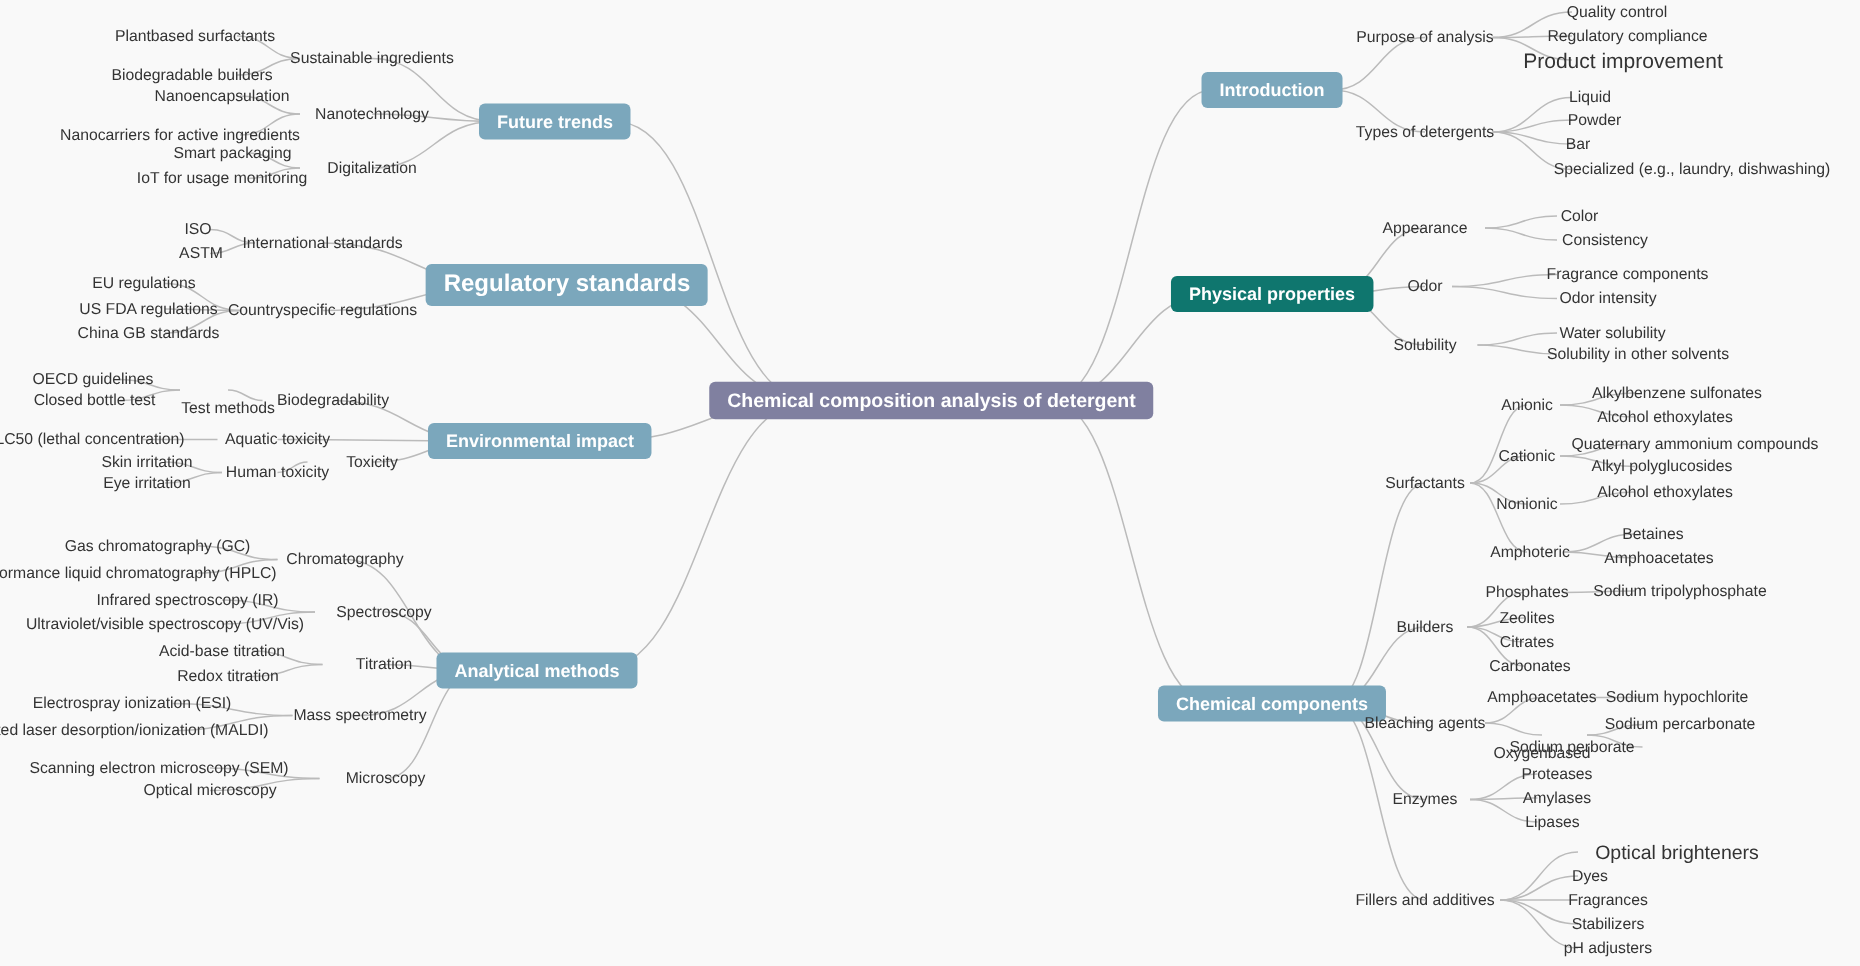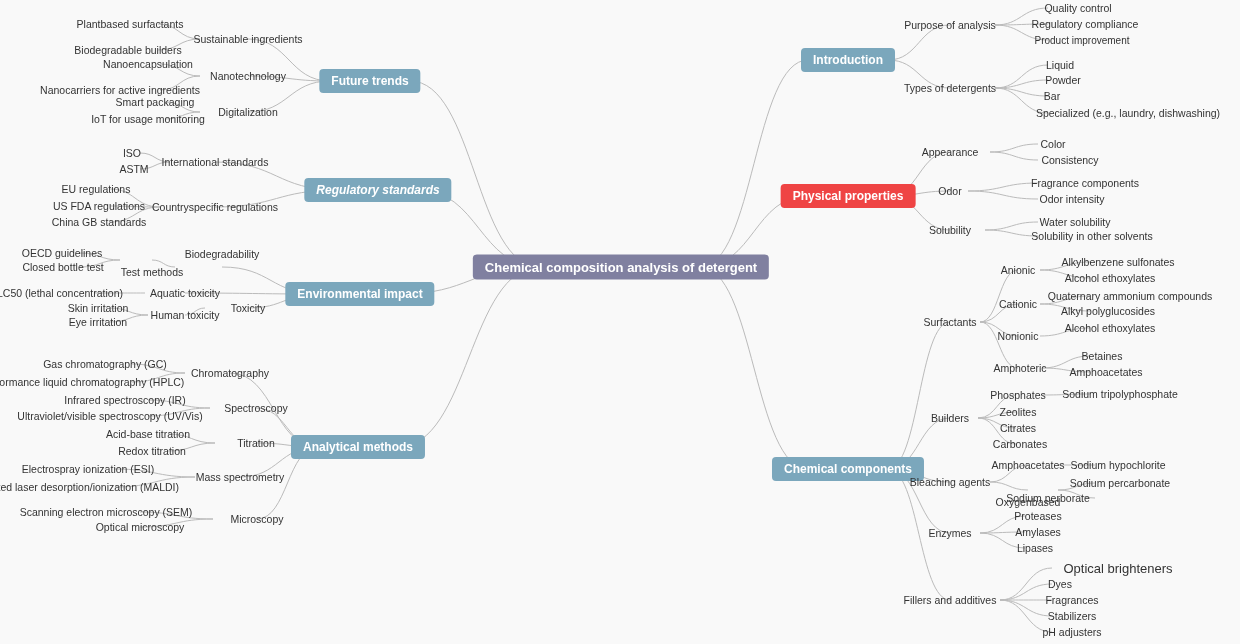--- a/index.html
+++ b/index.html
@@ -136,30 +136,30 @@
       <div style="position: absolute; left: 370px; top: 81px; transform: translate(-50%, -50%); white-space: nowrap; background: rgb(123, 167, 188); color: white; padding: 5px 12px; border-radius: 4px; font-size: 12px; font-weight: bold;">Future trends</div>
       <div style="position: absolute; left: 248px; top: 39px; transform: translate(-50%, -50%); white-space: nowrap; font-size: 10.5px; color: rgb(51, 51, 51);">Sustainable ingredients</div>
       <div style="position: absolute; left: 130px; top: 24px; transform: translate(-50%, -50%); white-space: nowrap; font-size: 10.5px; color: rgb(51, 51, 51);">Plantbased surfactants</div>
       <div style="position: absolute; left: 128px; top: 50px; transform: translate(-50%, -50%); white-space: nowrap; font-size: 10.5px; color: rgb(51, 51, 51);">Biodegradable builders</div>
       <div style="position: absolute; left: 248px; top: 76px; transform: translate(-50%, -50%); white-space: nowrap; font-size: 10.5px; color: rgb(51, 51, 51); text-align: center;">Nanotechnology</div>
       <div style="position: absolute; left: 148px; top: 64px; transform: translate(-50%, -50%); white-space: nowrap; font-size: 10.5px; color: rgb(51, 51, 51);">Nanoencapsulation</div>
       <div style="position: absolute; left: 120px; top: 90px; transform: translate(-50%, -50%); white-space: nowrap; font-size: 10.5px; color: rgb(51, 51, 51);">Nanocarriers for active ingredients</div>
       <div style="position: absolute; left: 248px; top: 112px; transform: translate(-50%, -50%); white-space: nowrap; font-size: 10.5px; color: rgb(51, 51, 51);">Digitalization</div>
       <div style="position: absolute; left: 155px; top: 102px; transform: translate(-50%, -50%); white-space: nowrap; font-size: 10.5px; color: rgb(51, 51, 51);">Smart packaging</div>
       <div style="position: absolute; left: 148px; top: 119px; transform: translate(-50%, -50%); white-space: nowrap; font-size: 10.5px; color: rgb(51, 51, 51);">IoT for usage monitoring</div>
-      <div style="position: absolute; left: 378px; top: 190px; transform: translate(-50%, -50%); white-space: nowrap; background: rgb(123, 167, 188); color: white; padding: 5px 12px; border-radius: 4px; font-size: 12px; font-weight: bold; font-style: italic;">Regulatory standards</div>
+      <div style="position: absolute; left: 378px; top: 190px; transform: translate(-50%, -50%); white-space: nowrap; background: rgb(123, 167, 188); color: white; padding: 5px 12px; border-radius: 4px; font-size: 16px; font-weight: bold;">Regulatory standards</div>
       <div style="position: absolute; left: 215px; top: 162px; transform: translate(-50%, -50%); white-space: nowrap; font-size: 10.5px; color: rgb(51, 51, 51);">International standards</div>
       <div style="position: absolute; left: 132px; top: 153px; transform: translate(-50%, -50%); white-space: nowrap; font-size: 10.5px; color: rgb(51, 51, 51);">ISO</div>
       <div style="position: absolute; left: 134px; top: 169px; transform: translate(-50%, -50%); white-space: nowrap; font-size: 10.5px; color: rgb(51, 51, 51);">ASTM</div>
       <div style="position: absolute; left: 215px; top: 207px; transform: translate(-50%, -50%); white-space: nowrap; font-size: 10.5px; color: rgb(51, 51, 51);">Countryspecific regulations</div>
       <div style="position: absolute; left: 96px; top: 189px; transform: translate(-50%, -50%); white-space: nowrap; font-size: 10.5px; color: rgb(51, 51, 51);">EU regulations</div>
       <div style="position: absolute; left: 99px; top: 206px; transform: translate(-50%, -50%); white-space: nowrap; font-size: 10.5px; color: rgb(51, 51, 51);">US FDA regulations</div>
       <div style="position: absolute; left: 99px; top: 222px; transform: translate(-50%, -50%); white-space: nowrap; font-size: 10.5px; color: rgb(51, 51, 51);">China GB standards</div>
       <div style="position: absolute; left: 360px; top: 294px; transform: translate(-50%, -50%); white-space: nowrap; background: rgb(123, 167, 188); color: white; padding: 5px 12px; border-radius: 4px; font-size: 12px; font-weight: bold;">Environmental impact</div>
-      <div style="position: absolute; left: 222px; top: 254px; transform: translate(-50%, -50%); white-space: nowrap; font-size: 10.5px; color: rgb(51, 51, 51);">Biodegradability</div>
+      <div style="position: absolute; left: 222px; top: 267px; transform: translate(-50%, -50%); white-space: nowrap; font-size: 10.5px; color: rgb(51, 51, 51);">Biodegradability</div>
       <div style="position: absolute; left: 152px; top: 260px; transform: translate(-50%, -50%); white-space: nowrap; font-size: 10.5px; color: rgb(51, 51, 51); margin-top: 12px;">Test methods</div>
       <div style="position: absolute; left: 62px; top: 253px; transform: translate(-50%, -50%); white-space: nowrap; font-size: 10.5px; color: rgb(51, 51, 51);">OECD guidelines</div>
       <div style="position: absolute; left: 63px; top: 267px; transform: translate(-50%, -50%); white-space: nowrap; font-size: 10.5px; color: rgb(51, 51, 51);">Closed bottle test</div>
       <div style="position: absolute; left: 185px; top: 293px; transform: translate(-50%, -50%); white-space: nowrap; font-size: 10.5px; color: rgb(51, 51, 51);">Aquatic toxicity</div>
       <div style="position: absolute; left: 60px; top: 293px; transform: translate(-50%, -50%); white-space: nowrap; font-size: 10.5px; color: rgb(51, 51, 51);">LC50 (lethal concentration)</div>
       <div style="position: absolute; left: 248px; top: 308px; transform: translate(-50%, -50%); white-space: nowrap; font-size: 10.5px; color: rgb(51, 51, 51);">Toxicity</div>
       <div style="position: absolute; left: 185px; top: 315px; transform: translate(-50%, -50%); white-space: nowrap; font-size: 10.5px; color: rgb(51, 51, 51);">Human toxicity</div>
       <div style="position: absolute; left: 98px; top: 308px; transform: translate(-50%, -50%); white-space: nowrap; font-size: 10.5px; color: rgb(51, 51, 51);">Skin irritation</div>
       <div style="position: absolute; left: 98px; top: 322px; transform: translate(-50%, -50%); white-space: nowrap; font-size: 10.5px; color: rgb(51, 51, 51);">Eye irritation</div>
       <div style="position: absolute; left: 358px; top: 447px; transform: translate(-50%, -50%); white-space: nowrap; background: rgb(123, 167, 188); color: white; padding: 5px 12px; border-radius: 4px; font-size: 12px; font-weight: bold;">Analytical methods</div>
@@ -175,27 +175,27 @@
       <div style="position: absolute; left: 240px; top: 477px; transform: translate(-50%, -50%); white-space: nowrap; font-size: 10.5px; color: rgb(51, 51, 51);">Mass spectrometry</div>
       <div style="position: absolute; left: 88px; top: 469px; transform: translate(-50%, -50%); white-space: nowrap; font-size: 10.5px; color: rgb(51, 51, 51);">Electrospray ionization (ESI)</div>
       <div style="position: absolute; left: 62px; top: 487px; transform: translate(-50%, -50%); white-space: nowrap; font-size: 10.5px; color: rgb(51, 51, 51);">Matrixassisted laser desorption/ionization (MALDI)</div>
       <div style="position: absolute; left: 257px; top: 519px; transform: translate(-50%, -50%); white-space: nowrap; font-size: 10.5px; color: rgb(51, 51, 51);">Microscopy</div>
       <div style="position: absolute; left: 106px; top: 512px; transform: translate(-50%, -50%); white-space: nowrap; font-size: 10.5px; color: rgb(51, 51, 51);">Scanning electron microscopy (SEM)</div>
       <div style="position: absolute; left: 140px; top: 527px; transform: translate(-50%, -50%); white-space: nowrap; font-size: 10.5px; color: rgb(51, 51, 51);">Optical microscopy</div>
       <div style="position: absolute; left: 848px; top: 60px; transform: translate(-50%, -50%); white-space: nowrap; background: rgb(123, 167, 188); color: white; padding: 5px 12px; border-radius: 4px; font-size: 12px; font-weight: bold;">Introduction</div>
       <div style="position: absolute; left: 950px; top: 25px; transform: translate(-50%, -50%); white-space: nowrap; font-size: 10.5px; color: rgb(51, 51, 51);">Purpose of analysis</div>
       <div style="position: absolute; left: 1078px; top: 8px; transform: translate(-50%, -50%); white-space: nowrap; font-size: 10.5px; color: rgb(51, 51, 51);">Quality control</div>
       <div style="position: absolute; left: 1085px; top: 24px; transform: translate(-50%, -50%); white-space: nowrap; font-size: 10.5px; color: rgb(51, 51, 51);">Regulatory compliance</div>
-      <div style="position: absolute; left: 1082px; top: 40px; transform: translate(-50%, -50%); white-space: nowrap; font-size: 10px; color: rgb(51, 51, 51); text-align: right;">Product improvement</div>
+      <div style="position: absolute; left: 1082px; top: 40px; transform: translate(-50%, -50%); white-space: nowrap; font-size: 14px; color: rgb(51, 51, 51); text-align: right;">Product improvement</div>
       <div style="position: absolute; left: 950px; top: 88px; transform: translate(-50%, -50%); white-space: nowrap; font-size: 10.5px; color: rgb(51, 51, 51);">Types of detergents</div>
       <div style="position: absolute; left: 1060px; top: 65px; transform: translate(-50%, -50%); white-space: nowrap; font-size: 10.5px; color: rgb(51, 51, 51);">Liquid</div>
       <div style="position: absolute; left: 1063px; top: 80px; transform: translate(-50%, -50%); white-space: nowrap; font-size: 10.5px; color: rgb(51, 51, 51);">Powder</div>
       <div style="position: absolute; left: 1052px; top: 96px; transform: translate(-50%, -50%); white-space: nowrap; font-size: 10.5px; color: rgb(51, 51, 51);">Bar</div>
       <div style="position: absolute; left: 1128px; top: 113px; transform: translate(-50%, -50%); white-space: nowrap; font-size: 10.5px; color: rgb(51, 51, 51);">Specialized (e.g., laundry, dishwashing)</div>
-      <div style="position: absolute; left: 848px; top: 196px; transform: translate(-50%, -50%); white-space: nowrap; background: #ef4444; color: white; padding: 5px 12px; border-radius: 4px; font-size: 12px; font-weight: bold;">Physical properties</div>
+      <div style="position: absolute; left: 848px; top: 196px; transform: translate(-50%, -50%); white-space: nowrap; background: #0f766e; color: white; padding: 5px 12px; border-radius: 4px; font-size: 12px; font-weight: bold;">Physical properties</div>
       <div style="position: absolute; left: 950px; top: 152px; transform: translate(-50%, -50%); white-space: nowrap; font-size: 10.5px; color: rgb(51, 51, 51);">Appearance</div>
       <div style="position: absolute; left: 1053px; top: 144px; transform: translate(-50%, -50%); white-space: nowrap; font-size: 10.5px; color: rgb(51, 51, 51);">Color</div>
       <div style="position: absolute; left: 1070px; top: 160px; transform: translate(-50%, -50%); white-space: nowrap; font-size: 10.5px; color: rgb(51, 51, 51);">Consistency</div>
       <div style="position: absolute; left: 950px; top: 191px; transform: translate(-50%, -50%); white-space: nowrap; font-size: 10.5px; color: rgb(51, 51, 51);">Odor</div>
       <div style="position: absolute; left: 1085px; top: 183px; transform: translate(-50%, -50%); white-space: nowrap; font-size: 10.5px; color: rgb(51, 51, 51);">Fragrance components</div>
       <div style="position: absolute; left: 1072px; top: 199px; transform: translate(-50%, -50%); white-space: nowrap; font-size: 10.5px; color: rgb(51, 51, 51);">Odor intensity</div>
       <div style="position: absolute; left: 950px; top: 230px; transform: translate(-50%, -50%); white-space: nowrap; font-size: 10.5px; color: rgb(51, 51, 51);">Solubility</div>
       <div style="position: absolute; left: 1075px; top: 222px; transform: translate(-50%, -50%); white-space: nowrap; font-size: 10.5px; color: rgb(51, 51, 51);">Water solubility</div>
       <div style="position: absolute; left: 1092px; top: 236px; transform: translate(-50%, -50%); white-space: nowrap; font-size: 10.5px; color: rgb(51, 51, 51);">Solubility in other solvents</div>
       <div style="position: absolute; left: 848px; top: 469px; transform: translate(-50%, -50%); white-space: nowrap; background: rgb(123, 167, 188); color: white; padding: 5px 12px; border-radius: 4px; font-size: 12px; font-weight: bold;">Chemical components</div>

